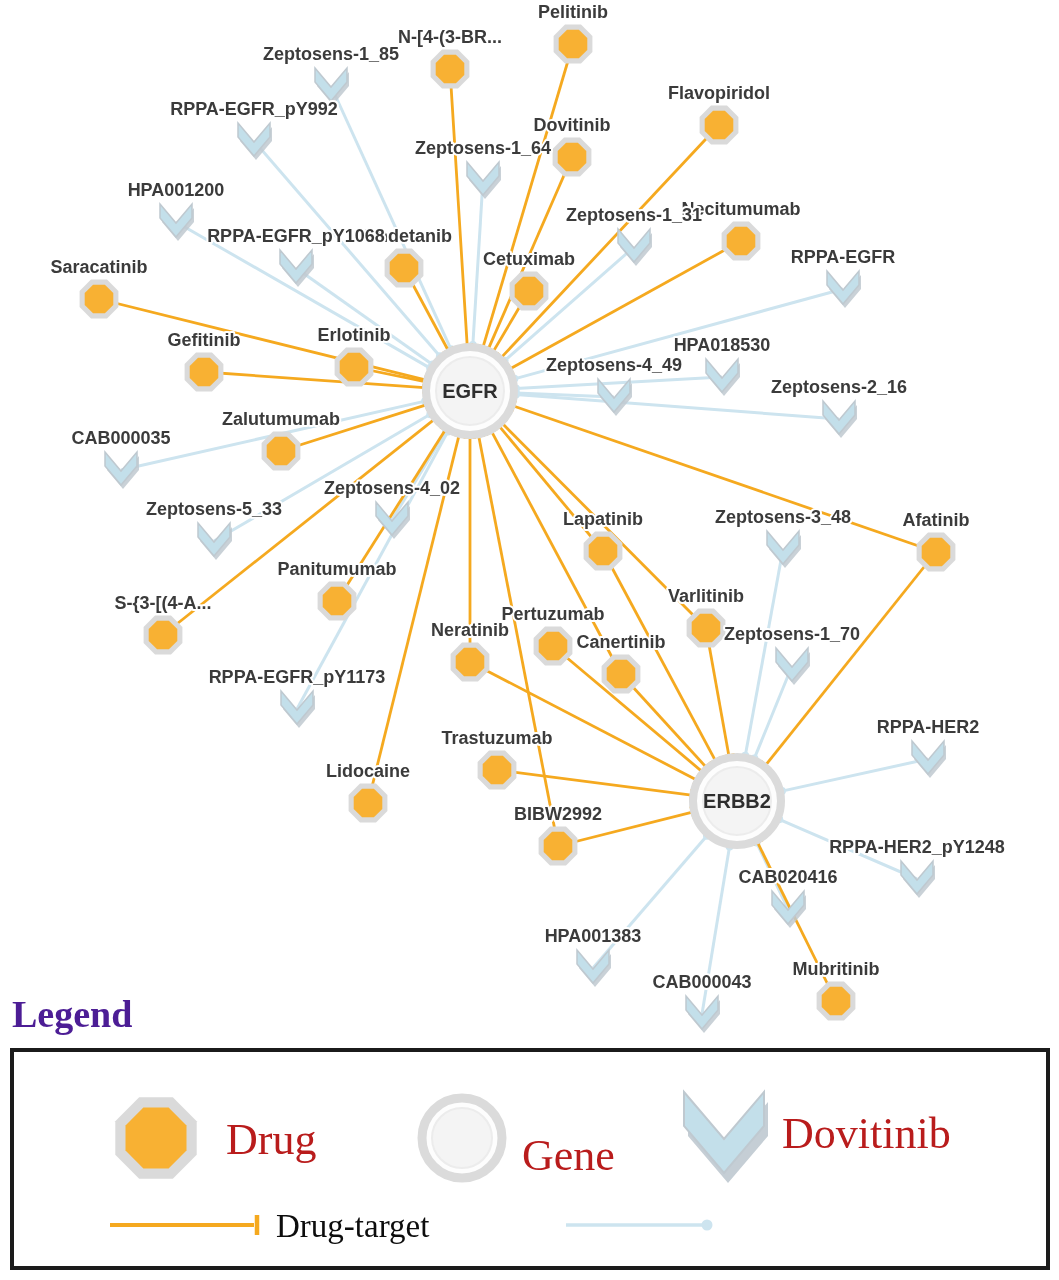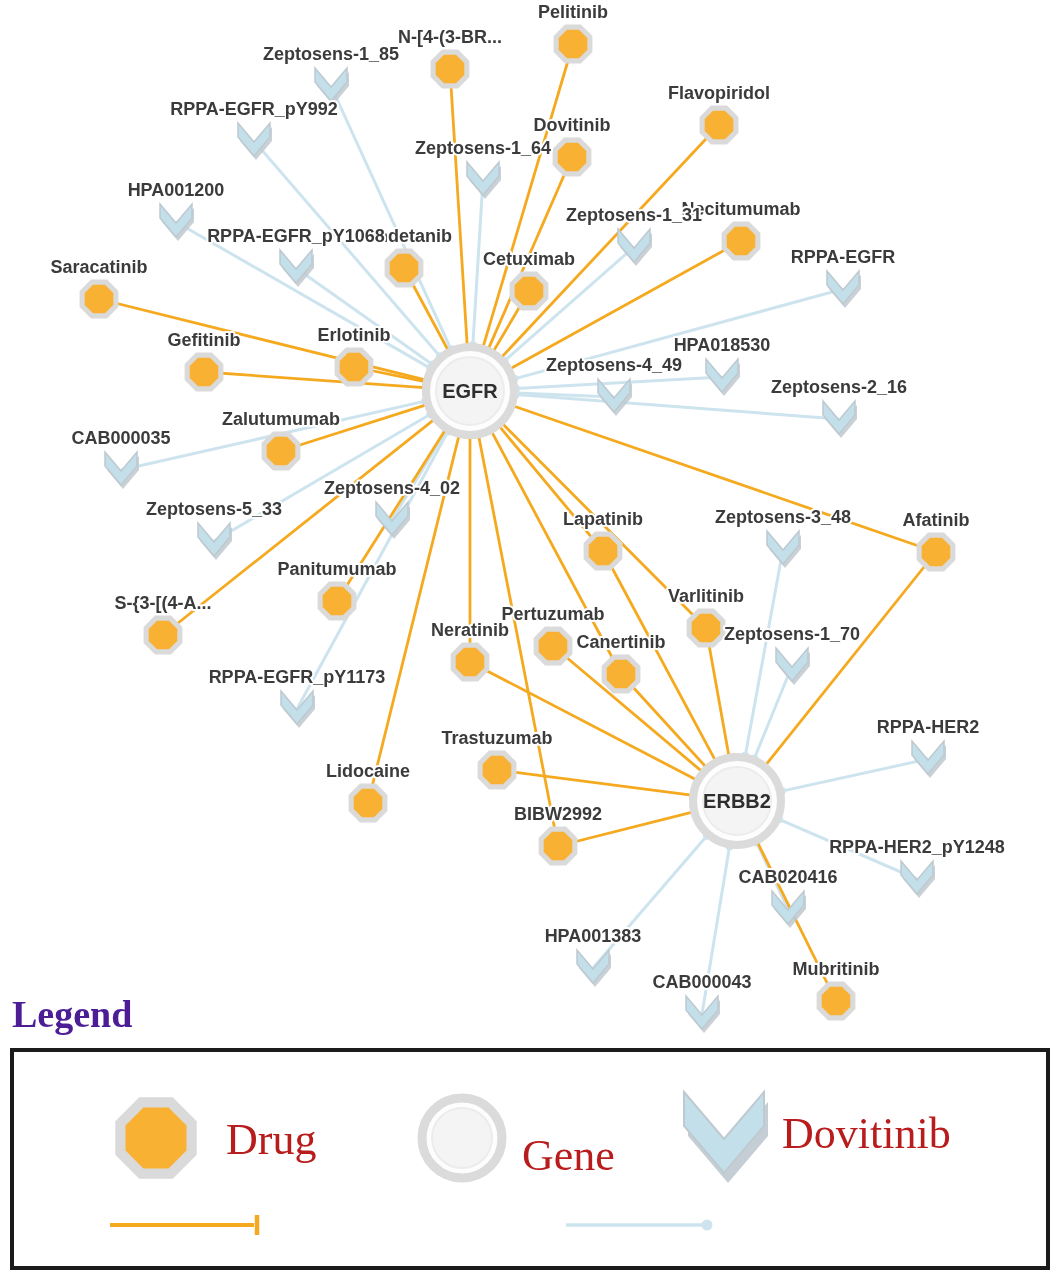--- a/index.html
+++ b/index.html
@@ -393,18 +393,19 @@
   <svg id="legend-antibody-icon" class="li" style="left:652px;top:26px" width="116" height="116" viewBox="-58 -58 116 116">
       <path d="M -40,-44 L 0,3 L 40,-44 L 40,-10 L 0,37 L -40,-10 Z" fill="#BFC9D0" transform="translate(4,10)" opacity="0.9"></path>
       <path d="M -40,-44 L 0,3 L 40,-44 L 40,-10 L 0,37 L -40,-10 Z" fill="#C3DFEA" stroke="#BFC9D0" stroke-width="2"></path>
     </svg>
   <div class="legend-label" style="left:768px;top:56px">Dovitinib</div>
 
   <svg id="legend-drug-line" class="li" style="left:92px;top:160px" width="162" height="26">
       <line x1="4" y1="13" x2="148" y2="13" stroke="#F5A91F" stroke-width="4"></line>
       <line x1="151" y1="3" x2="151" y2="23" stroke="#F5A91F" stroke-width="4.5"></line>
     </svg>
+  <div class="legend-edge-label" style="left:262px;top:156px">Drug-target</div>
 
   <svg id="legend-antibody-line" class="li" style="left:548px;top:160px" width="156" height="26">
       <line x1="4" y1="13" x2="140" y2="13" stroke="#CDE4EF" stroke-width="3.5"></line>
       <circle cx="145" cy="13" r="5.5" fill="#CDE4EF"></circle>
     </svg>
 </div>
 
 </body></html>

